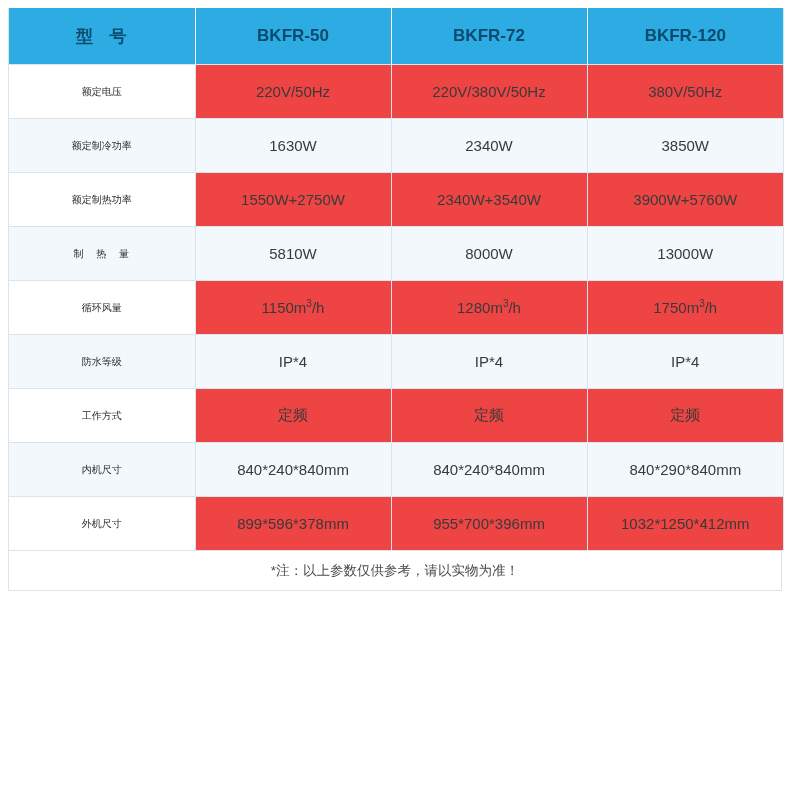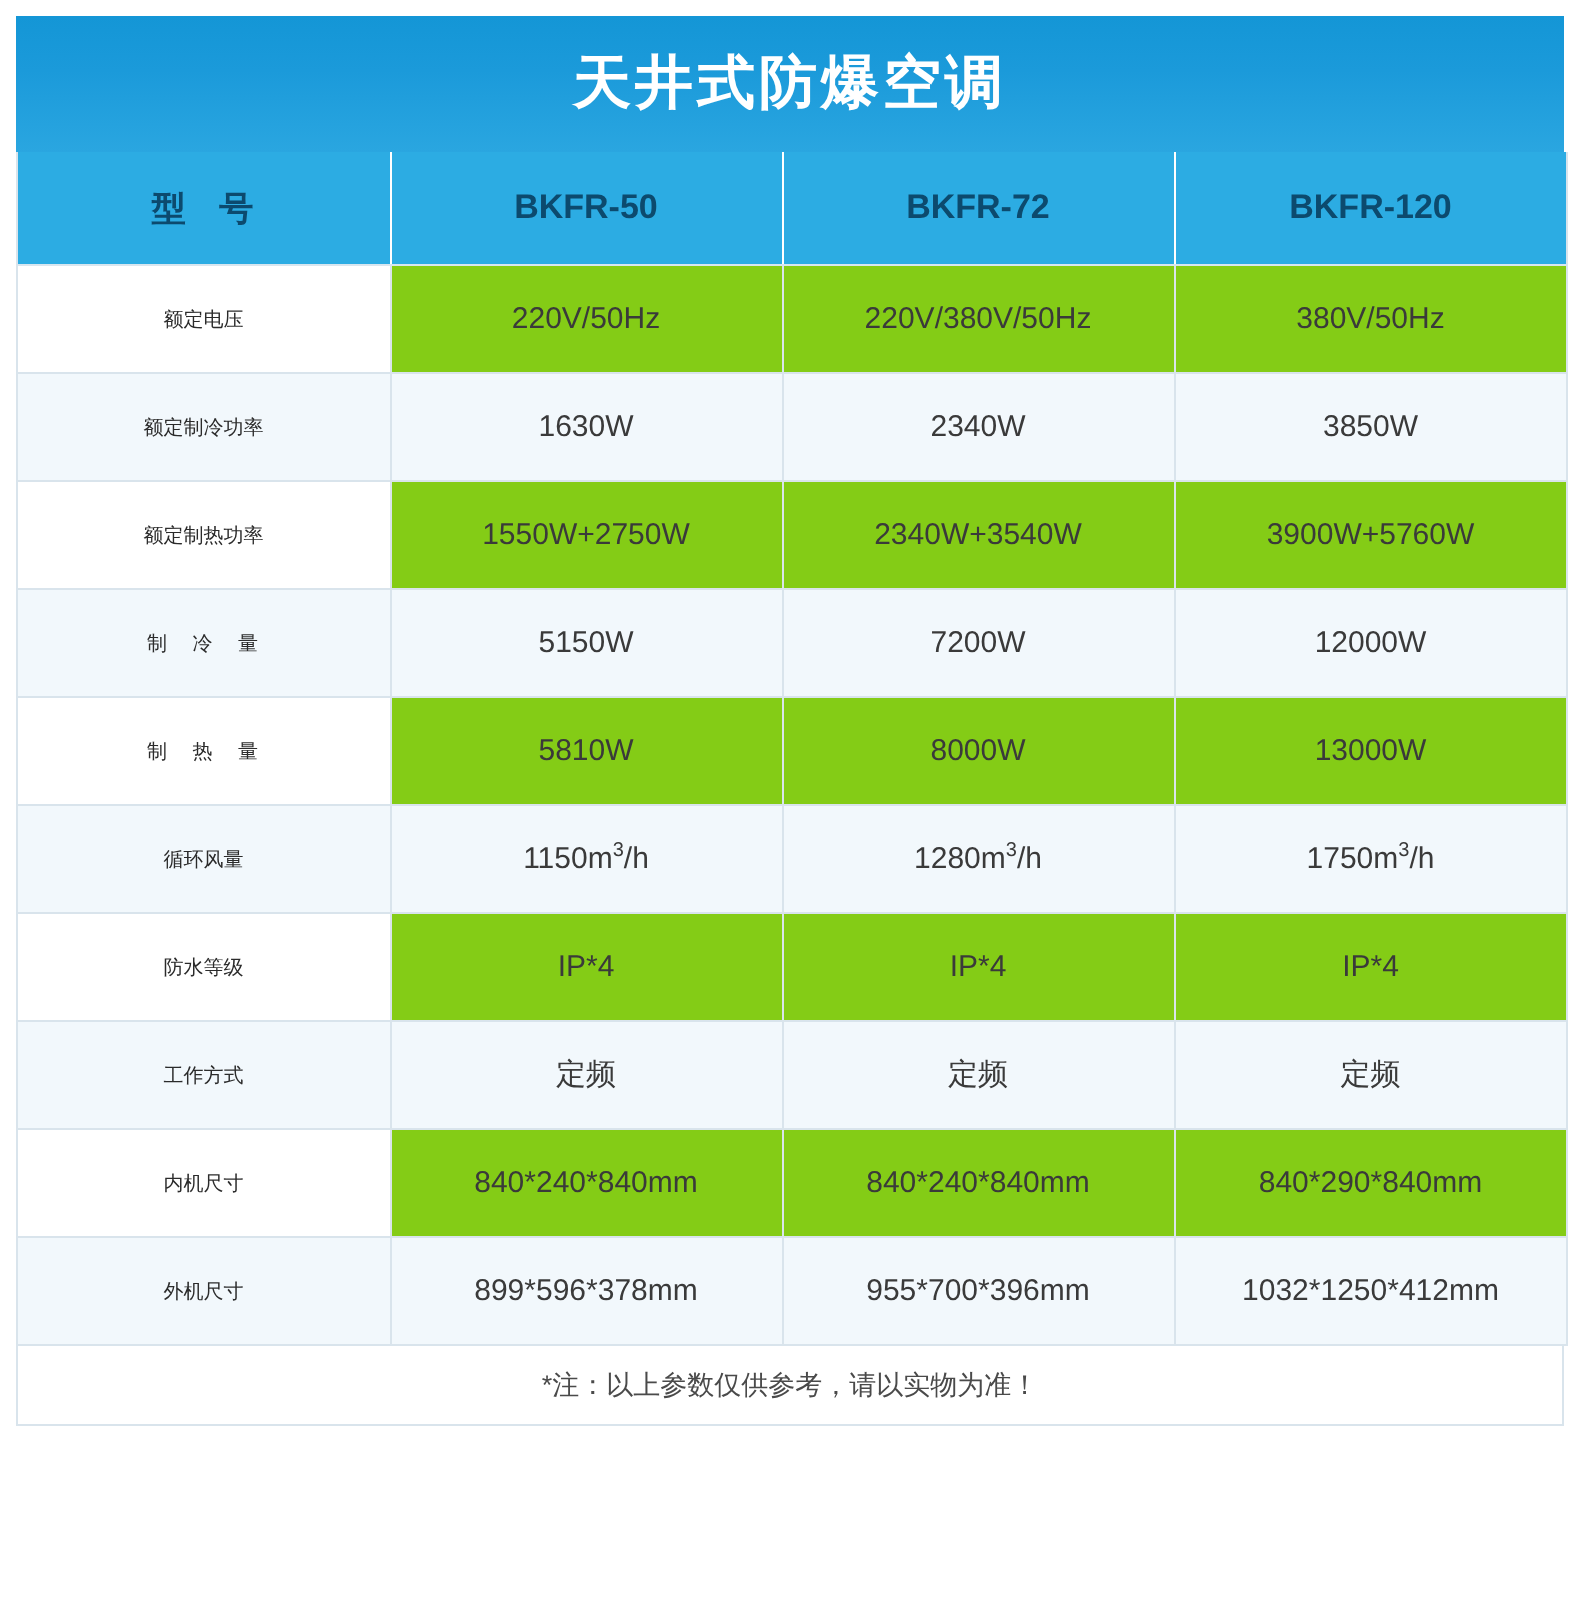--- a/index.html
+++ b/index.html
@@ -62,21 +62,21 @@
   }
 
   tbody td {
     height: 51px;
     border-right: 1px solid #d9e4ec;
     border-bottom: 1px solid #d9e4ec;
     text-align: center;
     vertical-align: middle;
     font-size: 15px;
     color: #3a3a3a;
-    background: #84cc16;
+    background: #ef4444;
   }
   tbody td:last-child { border-right: none; }
   tbody tr td.row-label {
     background: #ffffff;
     color: #2b2b2b;
     font-size: 10px;
   }
   tbody tr td.row-label.spaced {
     letter-spacing: 5px;
     padding-left: 5px;
@@ -114,23 +114,20 @@
     font-size: 10px;
     vertical-align: super;
     line-height: 0;
   }
 </style>
 </head>
 <body>
 
 <div class="page">
 
-  <div class="title-bar">
-    <span class="title-text">天井式防爆空调</span>
-  </div>
 
   <div class="table-wrap">
     <table class="spec-table">
       <colgroup>
         <col class="c0">
           <col class="c1">
           <col class="c2">
           <col class="c3">
       </colgroup>
       <thead>
@@ -154,26 +151,20 @@
             <td>2340W</td>
             <td>3850W</td>
           </tr>
           <tr>
             <td class="row-label">额定制热功率</td>
             <td>1550W+2750W</td>
             <td>2340W+3540W</td>
             <td>3900W+5760W</td>
           </tr>
           <tr>
-            <td class="row-label spaced">制 冷 量</td>
-            <td>5150W</td>
-            <td>7200W</td>
-            <td>12000W</td>
-          </tr>
-          <tr>
             <td class="row-label spaced">制 热 量</td>
             <td>5810W</td>
             <td>8000W</td>
             <td>13000W</td>
           </tr>
           <tr>
             <td class="row-label">循环风量</td>
             <td>1150m<sup class="unit-sup">3</sup>/h</td>
             <td>1280m<sup class="unit-sup">3</sup>/h</td>
             <td>1750m<sup class="unit-sup">3</sup>/h</td>

